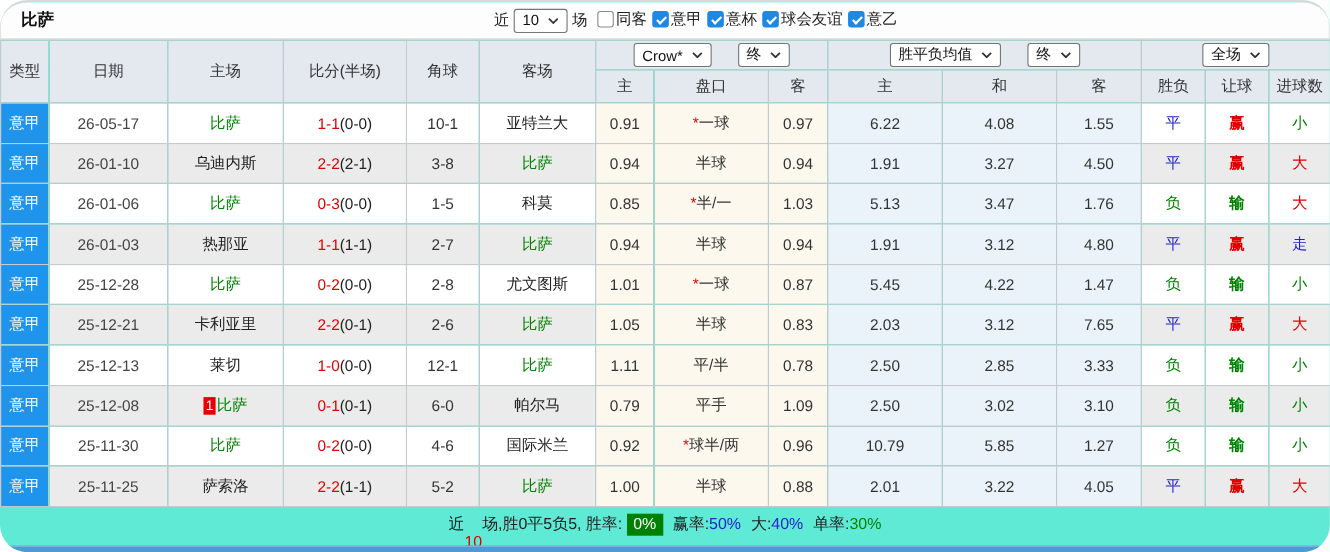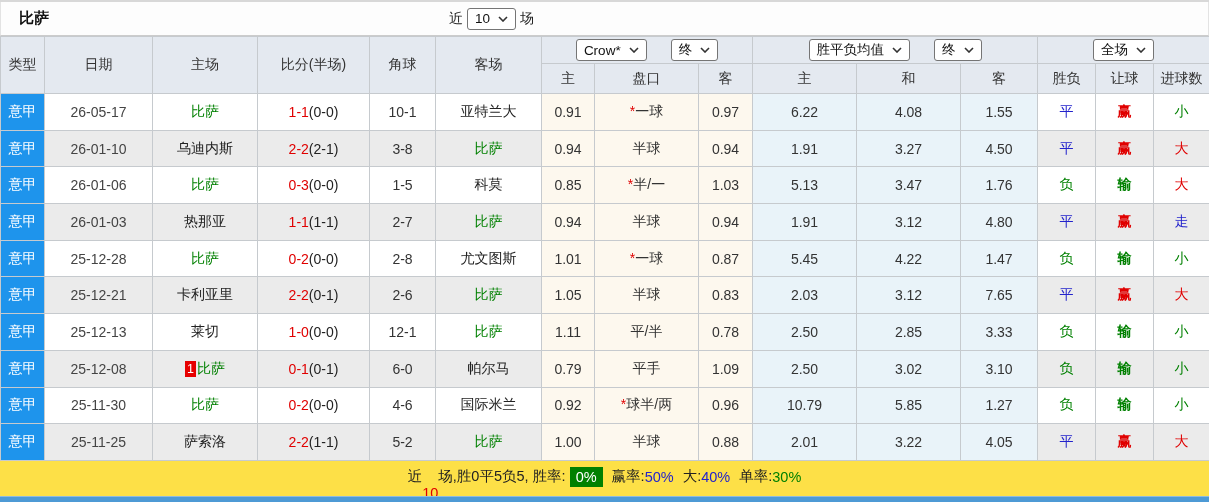--- a/index.html
+++ b/index.html
@@ -2,21 +2,21 @@
 <html style="--league-bg: #1e94ec; --red: #e00000; --green: #008000; --blue: #2323cc; --crow-col: #fdf8ee; --avg-col: #e9f3f9; --row-alt: #ebebeb; --header-bg: #e4e9f0; --accent-bar: #4d9ad5; --winrate-bg: #008000;"><head>
 <meta charset="utf-8">
 <style>
   :root{
     --league-bg:#1e94ec; --red:#e00000; --green:#008000; --blue:#2323cc;
     --crow-col:#fdf8ee; --avg-col:#e9f3f9; --row-alt:#ebebeb;
     --header-bg:#e4e9f0; --accent-bar:#4d9ad5; --winrate-bg:#008000;
   }
   *{box-sizing:border-box;margin:0;padding:0;}
   body{background:#fff;font-family:"Liberation Sans","DejaVu Sans",sans-serif;}
-  .page{width:1209px;height:502px;background:#fde047;position:relative;border-top:2px solid #d8d8d8;overflow:hidden;}
+  .page{width:1209px;height:502px;background:#5eead4;position:relative;border-top:2px solid #d8d8d8;overflow:hidden;border-radius:25px;}
   .titlebar{height:34px;display:flex;align-items:center;position:relative;background:#fdfdfd;border-bottom:1px solid #ccc;border-left:1px solid #e3e3e3;border-right:1px solid #e3e3e3;}
   .title{font-weight:bold;font-size:15px;color:#111;margin-left:18px;}
   .filters{position:absolute;left:444px;top:0;height:100%;display:flex;align-items:center;font-size:14px;color:#222;}
   .filters .lbl{margin:0 4px;}
   .sel{display:inline-flex;align-items:center;gap:8px;padding:1px 7px;background:#fff;border:1px solid #757575;border-radius:3px;height:22px;font-size:13.5px;color:#111;cursor:default;white-space:nowrap;}
   .chev{display:inline-flex;align-items:center;}
   .filter-item{display:inline-flex;align-items:center;margin-left:5px;cursor:pointer;}
   .filter-item .cb-label{margin-left:2px;}
   .cb{width:15px;height:15px;border:1px solid #8a8a8a;border-radius:3px;background:#fff;display:inline-block;position:relative;flex:0 0 auto;}
   .cb.checked{background:#1e88e5;border-color:#1e88e5;}
@@ -52,20 +52,36 @@
       <span class="lbl">近</span>
       <span class="sel">
         <span>10</span>
         <span class="chev">
             <svg width="10" height="6">
               <path d="M1 1 L5 5 L9 1" stroke="#333" fill="none" stroke-width="1.6"></path>
             </svg>
           </span>
       </span>
       <span class="lbl">场</span>
+      <span id="checkbox-host"><label class="filter-item">
+    <span class="cb"></span>
+    <span class="cb-label">同客</span>
+  </label><label class="filter-item">
+    <span class="cb checked"></span>
+    <span class="cb-label">意甲</span>
+  </label><label class="filter-item">
+    <span class="cb checked"></span>
+    <span class="cb-label">意杯</span>
+  </label><label class="filter-item">
+    <span class="cb checked"></span>
+    <span class="cb-label">球会友谊</span>
+  </label><label class="filter-item">
+    <span class="cb checked"></span>
+    <span class="cb-label">意乙</span>
+  </label></span>
     </div>
   </div>
 
   <table>
     <colgroup>
       <col style="width:44px">
         <col style="width:108px">
         <col style="width:105px">
         <col style="width:112px">
         <col style="width:66px">

